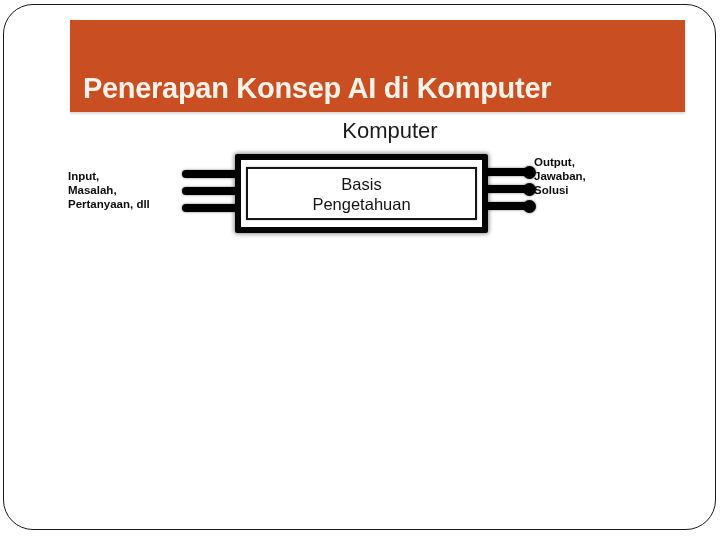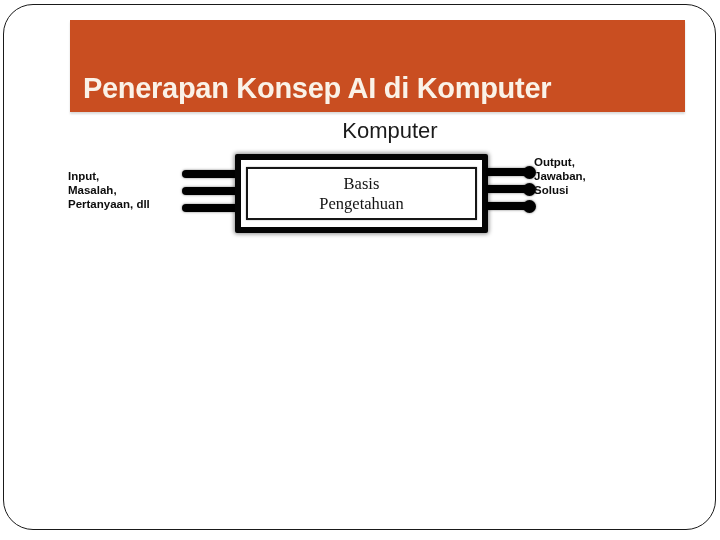--- a/index.html
+++ b/index.html
@@ -106,21 +106,20 @@
     left: 235px; top: 154px;
     width: 253px; height: 79px;
     background: #ffffff;
     border: 6px solid #050505;
     border-radius: 2px;
     box-shadow: 0 0 4px 1px rgba(0,0,0,0.45);
     display: flex;
     gap: 5px;
     padding: 7px 5px;
     align-items: stretch;
-    font-family: Liberation Serif, serif;
   }
   .inner-box {
     flex: 1;
     border: 2px solid #161616;
     background: #ffffff;
     display: flex;
     align-items: center;
     justify-content: center;
     text-align: center;
     font-size: 16.5px;

